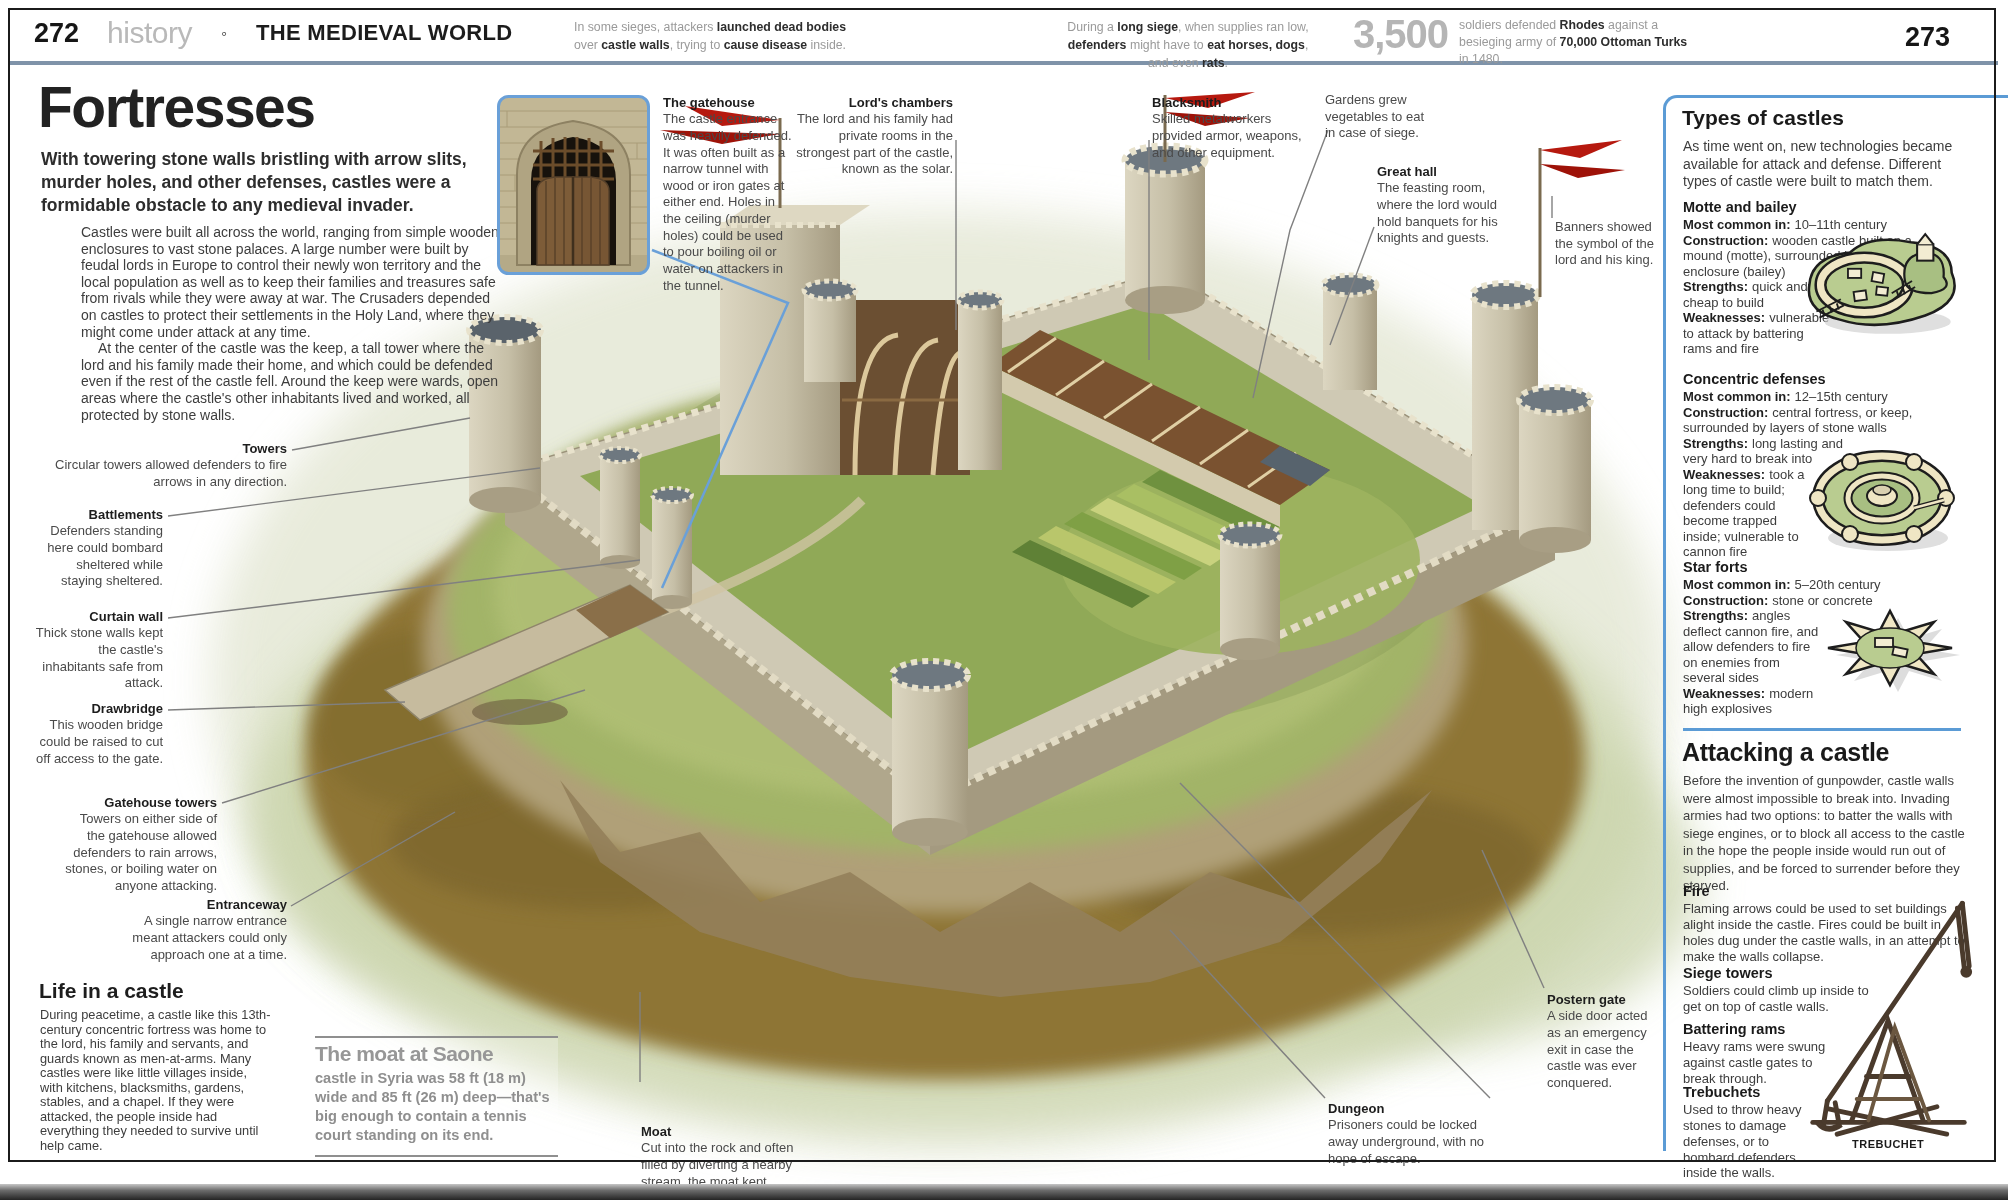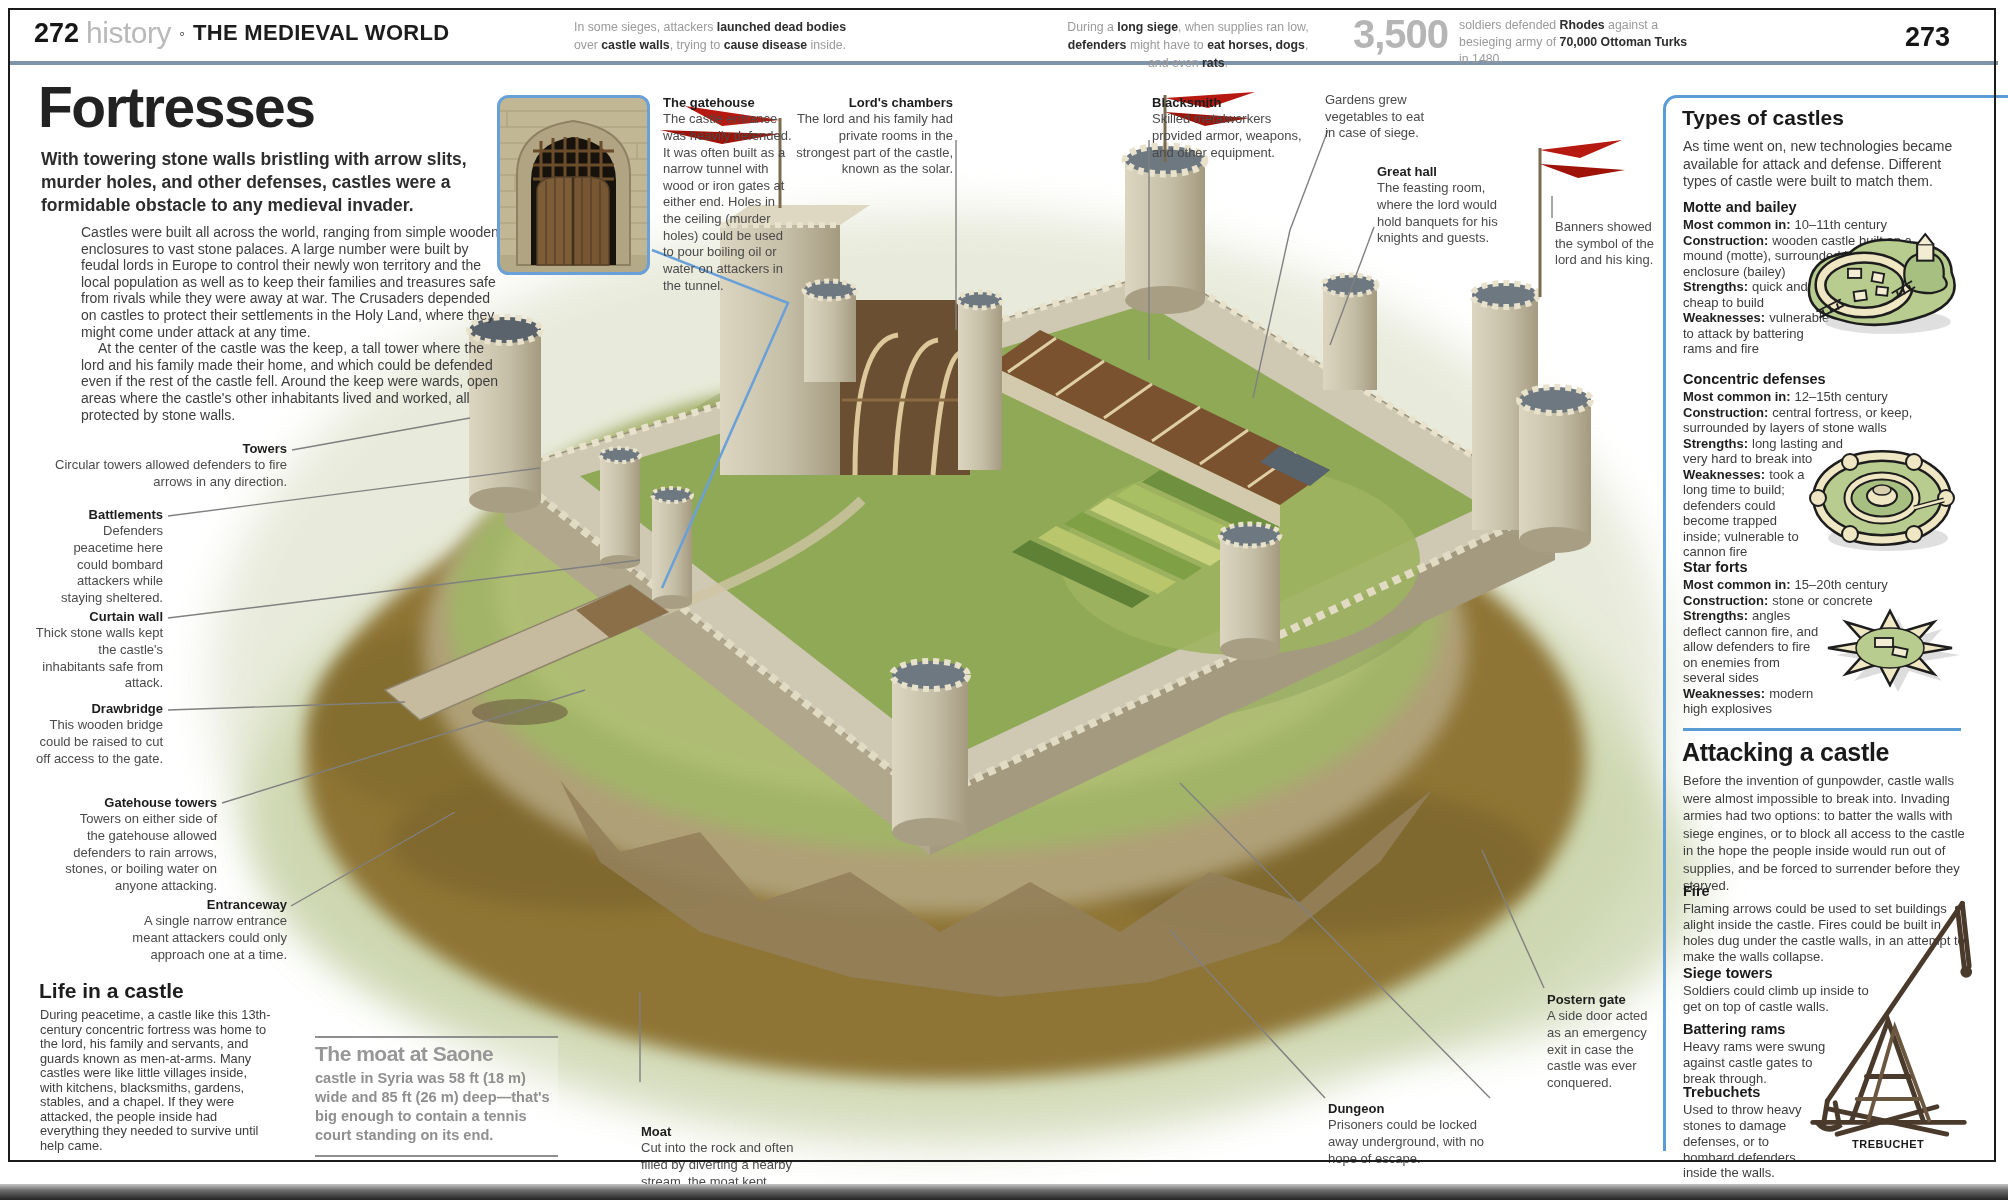--- a/index.html
+++ b/index.html
@@ -4,21 +4,21 @@
 <style>
   html,body{margin:0;padding:0;background:#fff;}
   #screen{position:relative;width:2008px;height:1200px;background:#fff;overflow:hidden;
           font-family:"Liberation Sans",sans-serif;color:#3c3c3c;}
   
   .page-frame{position:absolute;left:8px;top:8px;width:1984px;height:1150px;border:2px solid #1b1b1b;z-index:5;pointer-events:none;}
   .header-rule{position:absolute;left:10px;top:61px;width:1988px;height:4px;background:#7f93a9;z-index:4;}
   .page-bottom{position:absolute;left:0;top:1184px;width:2008px;height:16px;
                background:linear-gradient(180deg,#c6c6c6 0%,#6b6b6b 40%,#242424 100%);z-index:6;}
   
-  .hdr-left{position:absolute;left:34px;top:16px;display:flex;align-items:center;gap:7px;z-index:4;}
+  .hdr-left{position:absolute;left:34px;top:16px;display:flex;align-items:center;gap:28px;z-index:4;}
   .pg-num{font-weight:bold;font-size:27px;color:#161616;letter-spacing:0;}
   .hist{font-size:30px;color:#b9b9b9;letter-spacing:-0.5px;}
   .sep{font-size:13px;color:#555;}
   .chap{font-weight:bold;font-size:22px;color:#1c1c1c;letter-spacing:0.3px;}
   .factoid{position:absolute;top:19px;font-size:12.3px;line-height:1.45;color:#9a9a9a;text-align:center;z-index:4;}
   .factoid b{color:#2d2d2d;}
   .stat{position:absolute;left:1353px;top:14px;display:flex;align-items:flex-start;z-index:4;}
   .stat-num{font-weight:bold;font-size:40px;color:#b5b5b5;letter-spacing:-1px;line-height:1;margin-right:11px;}
   .stat-tx{width:232px;font-size:12.3px;line-height:1.4;color:#9a9a9a;text-align:left;padding-top:3px;}
   .stat-tx b{color:#2d2d2d;}
@@ -235,21 +235,21 @@
     <p>Castles were built all across the world, ranging from simple wooden enclosures to vast stone palaces. A large number were built by feudal lords in Europe to control their newly won territory and the local population as well as to keep their families and treasures safe from rivals while they were away at war. The Crusaders depended on castles to protect their settlements in the Holy Land, where they might come under attack at any time.</p>
     <p>At the center of the castle was the keep, a tall tower where the lord and his family made their home, and which could be defended even if the rest of the castle fell. Around the keep were wards, open areas where the castle's other inhabitants lived and worked, all protected by stone walls.</p>
   </div>
 
   <div class="ann ra" style="left:37px;top:441px;width:250px;">
     <div class="ann-t">Towers</div>
     <div class="ann-x">Circular towers allowed defenders to fire arrows in any direction.</div>
   </div>
   <div class="ann ra" style="left:47px;top:507px;width:116px;">
     <div class="ann-t">Battlements</div>
-    <div class="ann-x">Defenders peacetime here could bombard attackers while staying sheltered.</div>
+    <div class="ann-x">Defenders standing here could bombard sheltered while staying sheltered.</div>
   </div>
   <div class="ann ra" style="left:35px;top:609px;width:128px;">
     <div class="ann-t">Curtain wall</div>
     <div class="ann-x">Thick stone walls kept the castle's inhabitants safe from attack.</div>
   </div>
   <div class="ann ra" style="left:35px;top:701px;width:128px;">
     <div class="ann-t">Drawbridge</div>
     <div class="ann-x">This wooden bridge could be raised to cut off access to the gate.</div>
   </div>
   <div class="ann ra" style="left:62px;top:795px;width:155px;">
@@ -432,21 +432,21 @@
         <ellipse cx="86" cy="58" rx="15" ry="10" fill="#efe6c4" stroke="#1d1d1d" stroke-width="2"></ellipse>
         <ellipse cx="86" cy="52" rx="9" ry="5" fill="#d9d0b0" stroke="#1d1d1d" stroke-width="1.5"></ellipse>
         <line x1="118" y1="70" x2="148" y2="62" stroke="#1d1d1d" stroke-width="5"></line>
         <line x1="118" y1="70" x2="148" y2="62" stroke="#efe6c4" stroke-width="2.5"></line>
       </svg>
     </div>
 
     <div class="sb-entry" style="top:460px;width:288px;">
       <div class="sb-et">Star forts</div>
       <div style="width:268px;">
-        <div class="sb-f"><b>Most common in:</b><span>15–20th century</span></div>
+        <div class="sb-f"><b>Most common in:</b><span>5–20th century</span></div>
         <div class="sb-f"><b>Construction:</b><span>stone or concrete</span></div>
       </div>
       <div style="width:140px;">
         <div class="sb-f"><b>Strengths:</b><span>angles deflect cannon fire, and allow defenders to fire on enemies from several sides</span></div>
         <div class="sb-f"><b>Weaknesses:</b><span>modern high explosives</span></div>
       </div>
     </div>
     <div class="sb-ill" style="left:135px;top:490px;">
       <svg width="178" height="122" viewBox="0 0 178 122">
         <defs>

